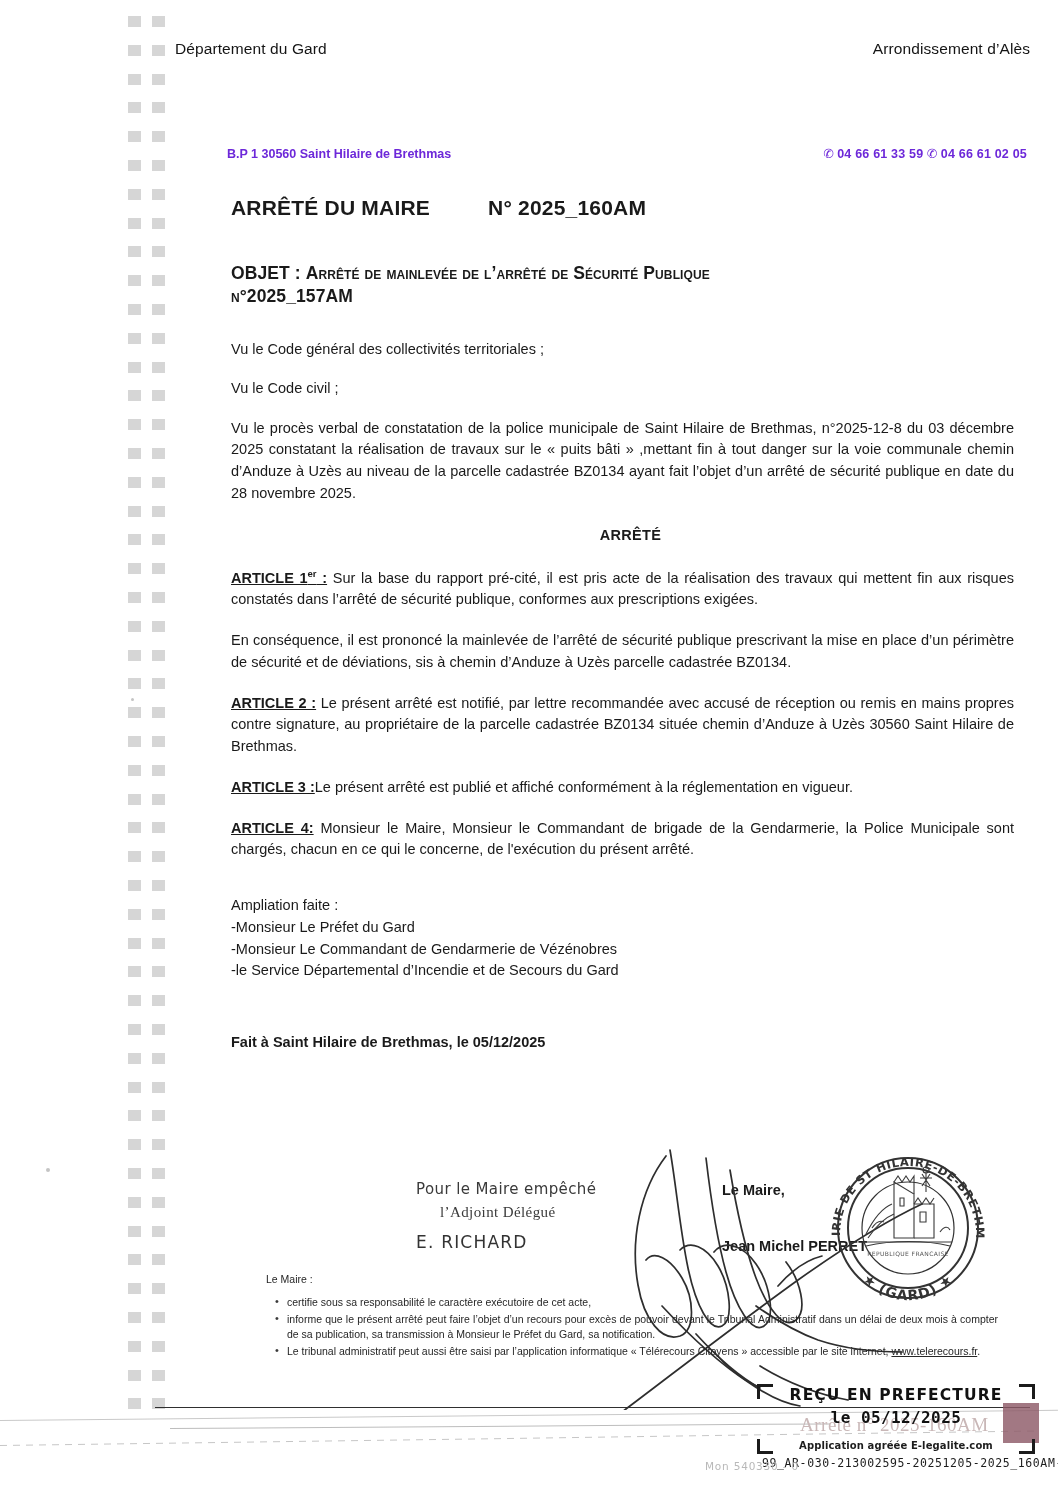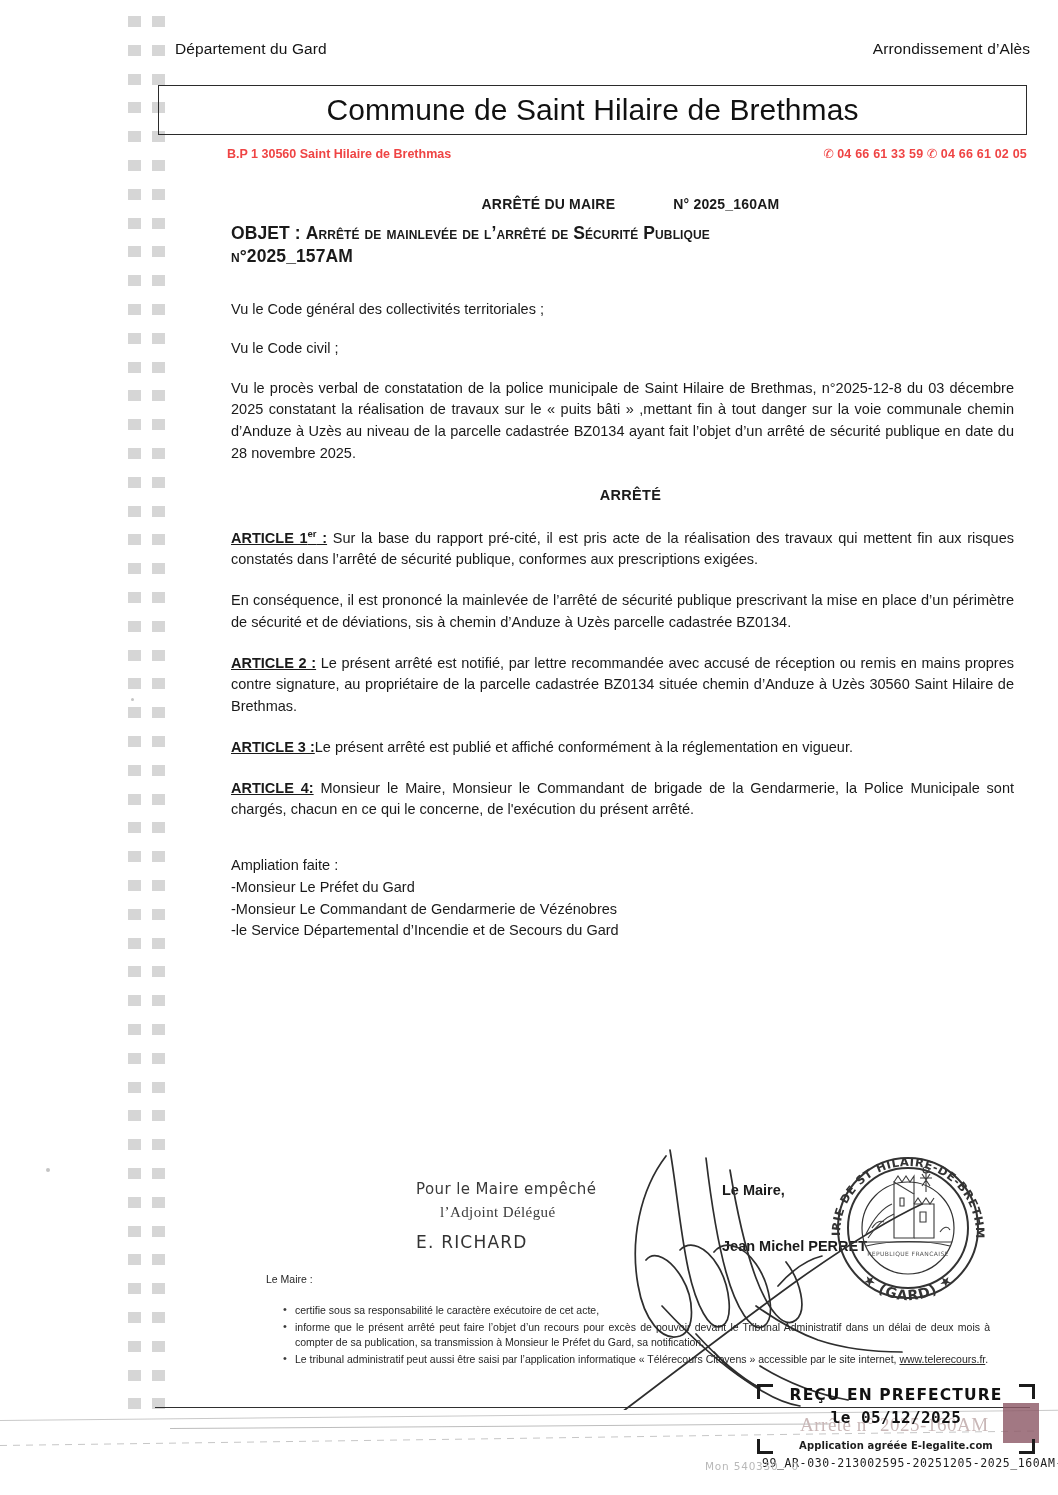--- a/index.html
+++ b/index.html
@@ -30,30 +30,30 @@
     position:absolute;left:158px;top:85px;width:869px;height:50px;
     border:1.6px solid #2b2b2b;box-sizing:border-box;
     display:flex;align-items:center;justify-content:center;
   }
   .title-box .t{
     font-size:30px;font-weight:400;letter-spacing:.1px;color:#111;white-space:nowrap;
   }
   .sub-row{
     position:absolute;left:227px;top:146px;width:800px;
     display:flex;justify-content:space-between;align-items:baseline;
-    font-size:12.5px;font-weight:700;color:#ef4444;
+    font-size:12.5px;font-weight:700;color:#6d28d9;
   }
   .sub-row .contact{letter-spacing:.2px;}
   .gl{font-family:"DejaVu Sans", sans-serif;font-size:12.5px;margin-right:3px;}
 
   
   .body{position:absolute;left:231px;top:196px;width:799px;}
   .arr-title{
-    text-align:center;font-size:14px;font-weight:700;letter-spacing:.2px;
-    margin:0 0 10px 0;
+    text-align:left;font-size:21px;font-weight:700;letter-spacing:.2px;
+    margin:0 0 42px 0;
   }
   .arr-title .sp{display:inline-block;width:58px;}
   .objet{
     font-size:17.5px;font-weight:700;line-height:1.33;margin:0 0 30px 0;
     letter-spacing:.1px;
   }
   .sc{font-variant:small-caps;}
   .maire-line{font-size:14.5px;font-weight:700;margin:0 0 30px 0;}
 
   p.vu{font-size:14.5px;margin:0 0 19px 0;line-height:1.42;}
@@ -81,21 +81,21 @@
   .sig-right .nm{font-size:14.5px;font-weight:700;margin-top:40px;white-space:nowrap;}
 
   
   .scrawl{position:absolute;left:610px;top:1120px;width:320px;height:290px;pointer-events:none;}
   
   .stamp{position:absolute;left:822px;top:1142px;width:172px;height:172px;pointer-events:none;}
 
   
   .legal{position:absolute;left:266px;top:1272px;width:740px;font-size:10.5px;color:#262626;line-height:1.42;}
   .legal .lm{margin:0 0 3px 0;}
-  .legal ul{margin:16px;padding:0;list-style:none;}
+  .legal ul{margin:8px;padding:0;list-style:none;}
   .legal li{position:relative;padding-left:13px;margin-bottom:2px;text-align:justify;}
   .legal li:before{content:"•";position:absolute;left:1px;top:-1px;font-size:11px;color:#3a3a3a;}
   .legal a{color:#262626;text-decoration:underline;}
 
   
   .rule-dark{position:absolute;left:155px;top:1407px;width:875px;height:1.4px;background:#2f2f2f;}
   .rule-f1{position:absolute;left:0;top:1420px;width:1058px;height:1px;background:#c9c9c9;
            transform:rotate(-0.55deg);transform-origin:left center;}
   .rule-f2{position:absolute;left:170px;top:1428px;width:660px;height:1px;background:#bdbdbd;
            transform:rotate(-0.4deg);transform-origin:left center;}
@@ -242,23 +242,20 @@
       <i class="dash" style="top: 1340.8px;"></i>
       <i class="dash" style="top: 1369.6px;"></i>
       <i class="dash" style="top: 1398.4px;"></i>
     </div>
 
   <div class="hdr-row">
     <span>Département du Gard</span>
     <span>Arrondissement d’Alès</span>
   </div>
 
-  <div class="title-box">
-    <span class="t">Commune de Saint Hilaire de Brethmas</span>
-  </div>
 
   <div class="sub-row">
     <span>B.P 1 30560 Saint Hilaire de Brethmas</span>
     <span class="contact">
       <span class="gl">✆</span><span>04 66 61 33 59</span>
       <span class="gl">✆</span><span>04 66 61 02 05</span>
     </span>
   </div>
 
   <div class="body">
@@ -290,20 +287,21 @@
 
     <p class="just"><span class="u">ARTICLE 4:</span><span> Monsieur le Maire, Monsieur le Commandant de brigade de la Gendarmerie, la Police Municipale sont chargés, chacun en ce qui le concerne, de l'exécution du présent arrêté.</span></p>
 
     <div class="ampl">
       <span>Ampliation faite :</span><br>
       <span>-Monsieur Le Préfet du Gard</span><br>
       <span>-Monsieur Le Commandant de Gendarmerie de Vézénobres</span><br>
       <span>-le Service Départemental d’Incendie et de Secours du Gard</span>
     </div>
 
+    <div class="fait">Fait à Saint Hilaire de Brethmas, le 05/12/2025</div>
   </div>
 
   <div class="sig-left">
     <div>Pour le Maire empêché</div>
     <div class="l2">l’Adjoint Délégué</div>
     <div class="sig-hand">E. RICHARD</div>
   </div>
 
   <div class="sig-right">
     <div class="lm">Le Maire,</div>

